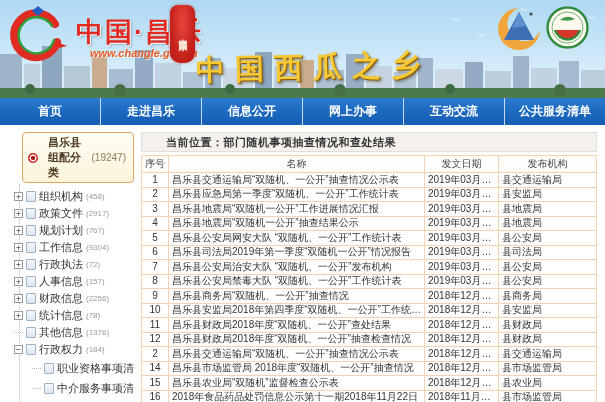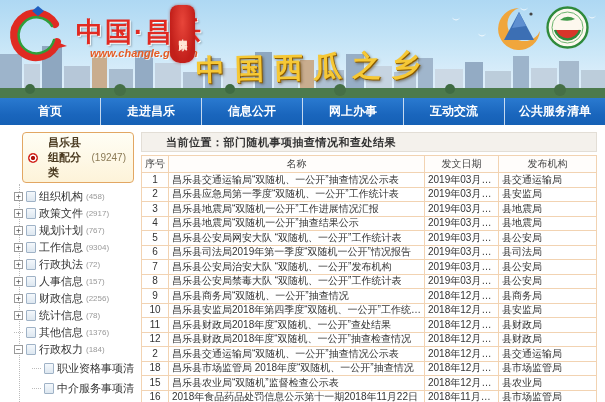--- a/index.html
+++ b/index.html
@@ -387,21 +387,21 @@
               <td class="c-date" title="2018年12月18日">2018年12月18日</td>
               <td class="c-org" title="县财政局">县财政局</td>
             </tr>
             <tr>
               <td class="c-no" title="13">2</td>
               <td class="c-name" title="昌乐县交通运输局“双随机、一公开”抽查情况公示表">昌乐县交通运输局“双随机、一公开”抽查情况公示表</td>
               <td class="c-date" title="2018年12月14日">2018年12月14日</td>
               <td class="c-org" title="县交通运输局">县交通运输局</td>
             </tr>
             <tr>
-              <td class="c-no" title="14">18</td>
+              <td class="c-no" title="14">14</td>
               <td class="c-name" title="昌乐县市场监管局 2018年度“双随机、一公开”抽查情况">昌乐县市场监管局 2018年度“双随机、一公开”抽查情况</td>
               <td class="c-date" title="2018年12月12日">2018年12月12日</td>
               <td class="c-org" title="县市场监管局">县市场监管局</td>
             </tr>
             <tr>
               <td class="c-no" title="15">15</td>
               <td class="c-name" title="昌乐县农业局“双随机”监督检查公示表">昌乐县农业局“双随机”监督检查公示表</td>
               <td class="c-date" title="2018年12月03日">2018年12月03日</td>
               <td class="c-org" title="县农业局">县农业局</td>
             </tr>

